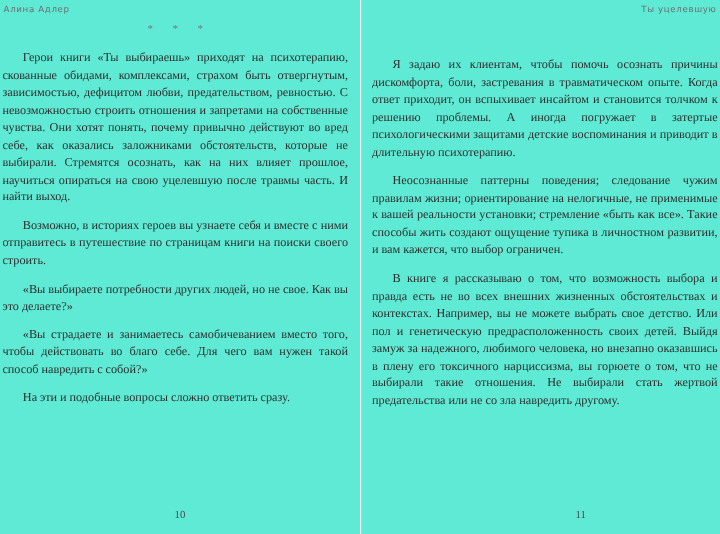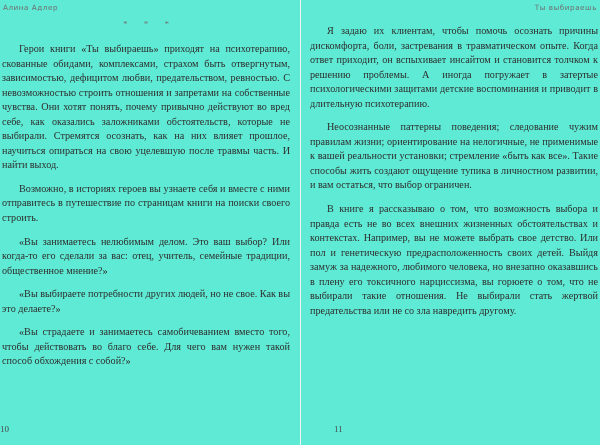--- a/index.html
+++ b/index.html
@@ -46,21 +46,21 @@
   .runhead-left  { left: 3px; }
   .runhead-right { right: 3px; }
 
   .body {
     position: absolute;
     top: 20px;
     left: 2px;
     right: 10px;
   }
   .page-right .body {
-    top: 24px;
+    top: 48px;
     left: 10px;
     right: 2px;
   }
 
   .divider {
     text-align: center;
     font-size: 9px;
     letter-spacing: 7px;
     color: #76767a;
     line-height: 1;
@@ -79,20 +79,21 @@
     -webkit-hyphens: auto;
     word-spacing: -0.1px;
   }
   p.para:last-child { margin-bottom: 0; }
 
   .folio {
     position: absolute;
     bottom: 11px;
     width: 100%;
     left: 0;
+    text-align: center;
     font-size: 9px;
     color: #4a4a4e;
   }
   .page-left .folio  { padding-right: 20px; }
   .page-right .folio { padding-left: 34px; }
 </style>
 </head>
 <body>
 
 <div class="spread">
@@ -100,33 +101,33 @@
   <div class="gutter"></div>
 
   <div class="page page-left">
     <div class="runhead runhead-left">Алина Адлер</div>
 
     <div class="body">
       <div class="divider">* * *</div>
 
       <p class="para">Герои книги «Ты выбираешь» приходят на психотерапию, скованные обидами, комплексами, страхом быть отвергнутым, зависимостью, дефицитом любви, предательством, ревностью. С невозможностью строить отношения и запретами на собственные чувства. Они хотят понять, почему привычно действуют во вред себе, как оказались заложниками обстоятельств, которые не выбирали. Стремятся осознать, как на них влияет прошлое, научиться опираться на свою уцелевшую после травмы часть. И найти выход.</p>
       <p class="para">Возможно, в историях героев вы узнаете себя и вместе с ними отправитесь в путешествие по страницам книги на поиски своего строить.</p>
-      <p class="para">«Вы занимаетесь нелюбимым делом. Это ваш выбор? Или когда-то его сделали за вас: отец, учитель, семейные традиции, общественное мнение?»</p>
       <p class="para">«Вы выбираете потребности других людей, но не свое. Как вы это делаете?»</p>
-      <p class="para">«Вы страдаете и занимаетесь самобичеванием вместо того, чтобы действовать во благо себе. Для чего вам нужен такой способ обхождения с собой?»</p>
+      <p class="para">«Вы страдаете и занимаетесь самобичеванием вместо того, чтобы действовать во благо себе. Для чего вам нужен такой способ навредить с собой?»</p>
+      <p class="para">На эти и подобные вопросы сложно ответить сразу.</p>
     </div>
 
     <div class="folio">10</div>
   </div>
 
   <div class="page page-right">
-    <div class="runhead runhead-right">Ты выбираешь</div>
+    <div class="runhead runhead-right">Ты уцелевшую</div>
 
     <div class="body">
       <p class="para">Я задаю их клиентам, чтобы помочь осознать причины дискомфорта, боли, застревания в травматическом опыте. Когда ответ приходит, он вспыхивает инсайтом и становится толчком к решению проблемы. А иногда погружает в затертые психологическими защитами детские воспоминания и приводит в длительную психотерапию.</p>
-      <p class="para">Неосознанные паттерны поведения; следование чужим правилам жизни; ориентирование на нелогичные, не применимые к вашей реальности установки; стремление «быть как все». Такие способы жить создают ощущение тупика в личностном развитии, и вам остаться, что выбор ограничен.</p>
+      <p class="para">Неосознанные паттерны поведения; следование чужим правилам жизни; ориентирование на нелогичные, не применимые к вашей реальности установки; стремление «быть как все». Такие способы жить создают ощущение тупика в личностном развитии, и вам кажется, что выбор ограничен.</p>
       <p class="para">В книге я рассказываю о том, что возможность выбора и правда есть не во всех внешних жизненных обстоятельствах и контекстах. Например, вы не можете выбрать свое детство. Или пол и генетическую предрасположенность своих детей. Выйдя замуж за надежного, любимого человека, но внезапно оказавшись в плену его токсичного нарциссизма, вы горюете о том, что не выбирали такие отношения. Не выбирали стать жертвой предательства или не со зла навредить другому.</p>
     </div>
 
     <div class="folio">11</div>
   </div>
 
 </div>
 
 </body></html>

